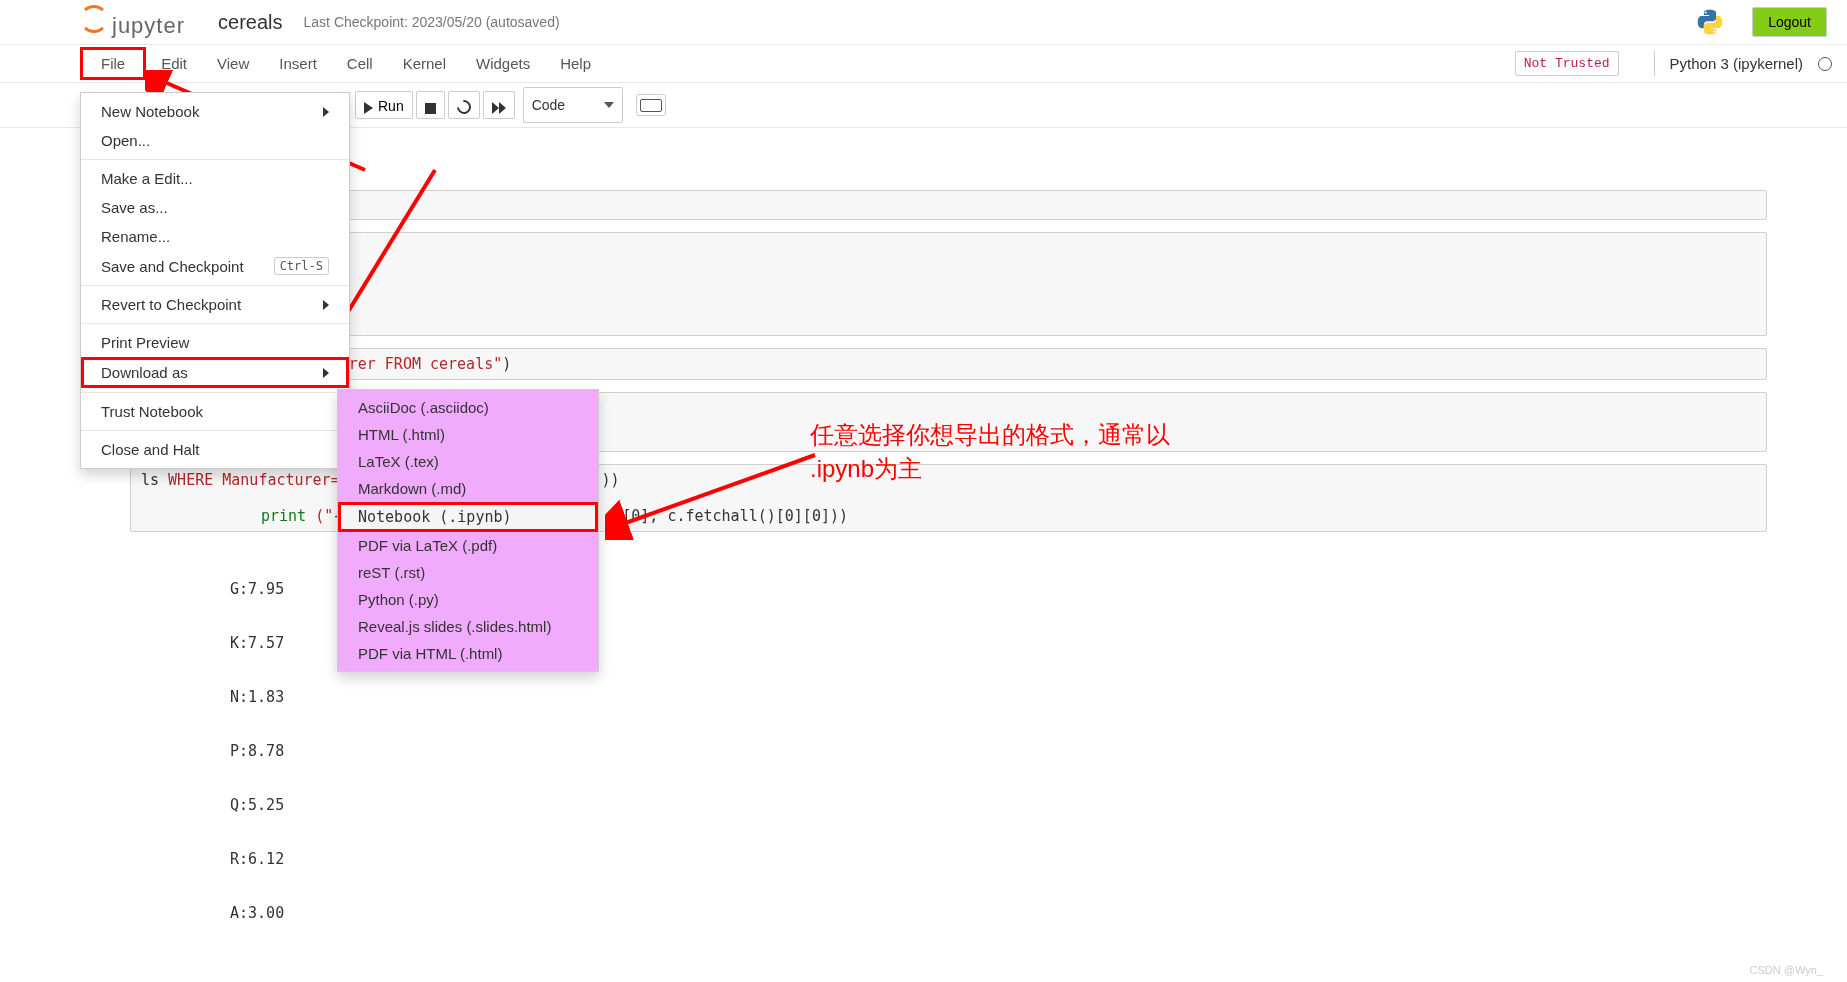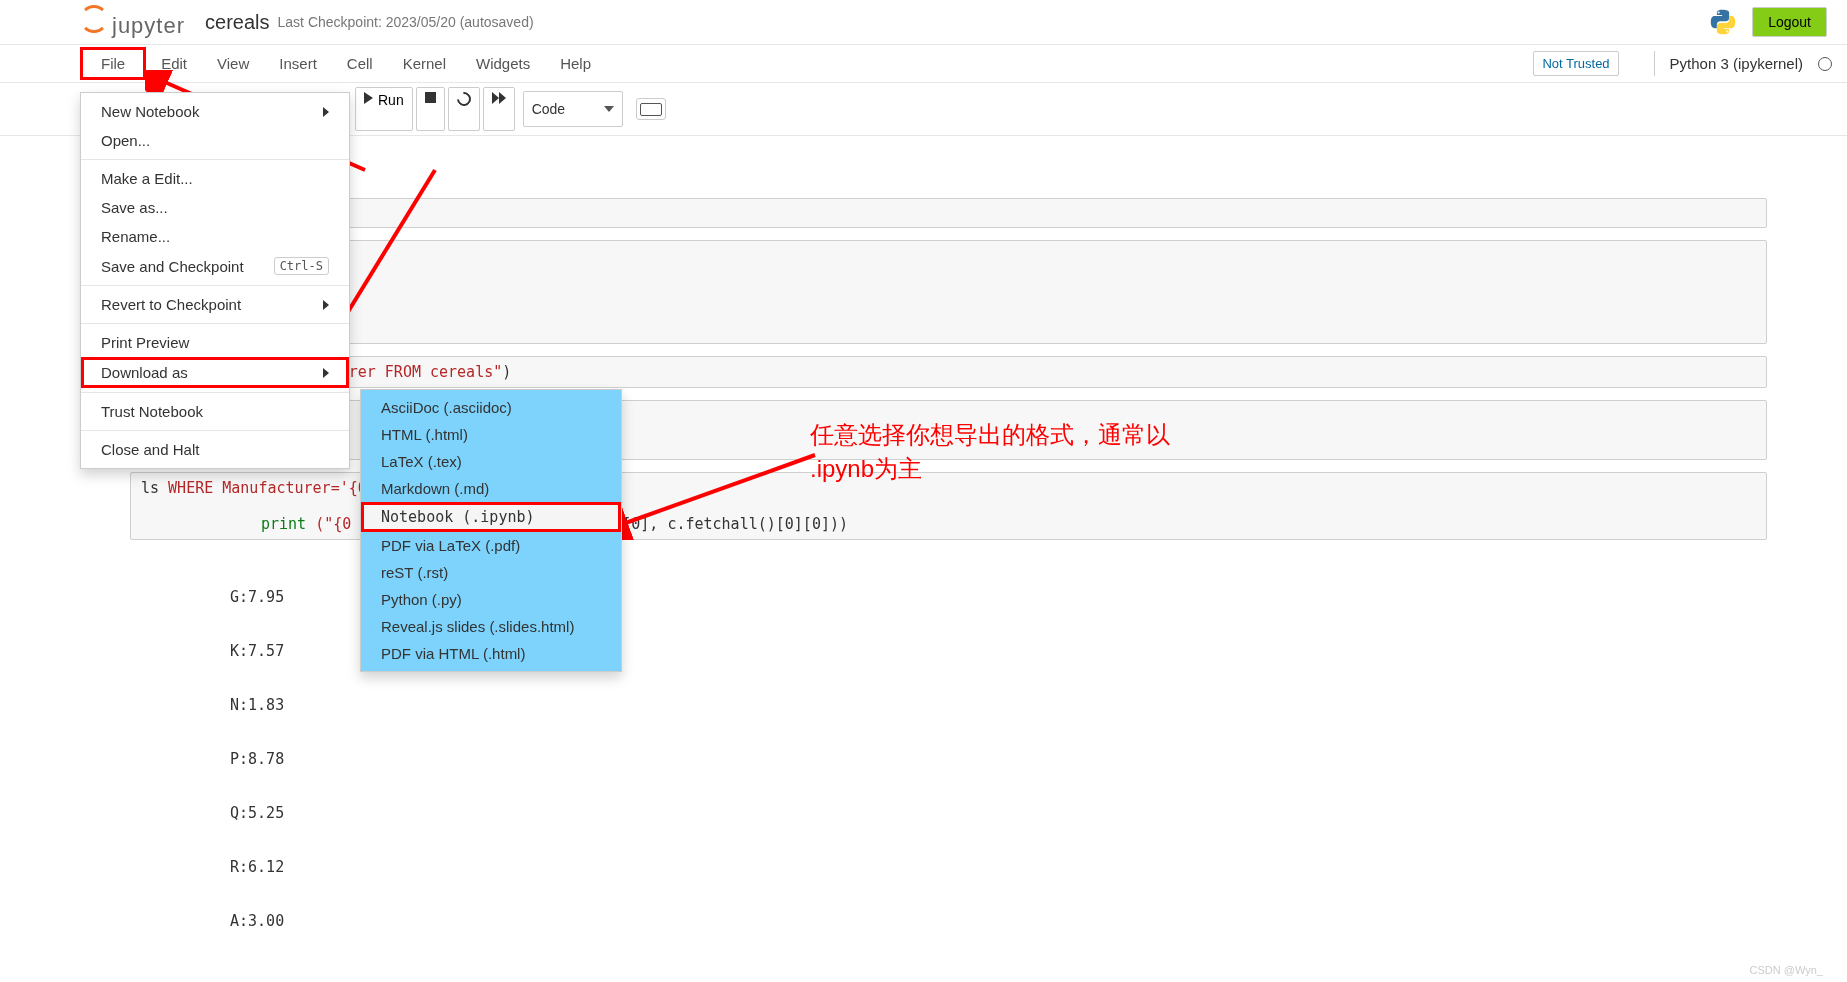--- a/index.html
+++ b/index.html
@@ -9,20 +9,21 @@
     font-size: 14px;
     color: #333;
     background: #fff;
   }
   
   .header {
     display: flex;
     align-items: center;
     padding: 5px 10px 5px 80px;
     border-bottom: 1px solid #e7e7e7;
+    gap: 13px;
   }
   .logo {
     display: flex;
     align-items: baseline;
     font-size: 22px;
     font-weight: normal;
     color: #666;
     margin-right: 20px;
     letter-spacing: 1px;
   }
@@ -80,21 +81,22 @@
     display:flex;
     align-items:center;
     padding-right:15px;
   }
   .trust {
     border:1px solid #ccc;
     padding:4px 8px;
     border-radius:2px;
     font-size:13px;
     margin-right:20px;
-    color:#0369a1;
+    color:#be185d;
+    font-family:Liberation Mono, monospace;
   }
   .kernel-name { font-size:15px; margin-left:15px; border-left:1px solid #ccc; padding: 4px 10px 4px 15px;}
   .kernel-circle {
     width:14px;height:14px;border:1.5px solid #555;border-radius:50%;
     margin-left:5px;
   }
   
   .dropdown {
     position:absolute;
     top: 92px;
@@ -129,23 +131,23 @@
     border-left:6px solid #333;
   }
   .dd-item.download {
     border:3px solid #f00;
     padding:4px 17px;
   }
   
   .submenu {
     position:absolute;
     top: 389px;
-    left: 360px;
+    left: 337px;
     width: 262px;
-    background:#7dd3fc;
+    background:#f0abfc;
     border:1px solid #ccc;
     box-shadow: 0 6px 12px rgba(0,0,0,.175);
     z-index:100;
     padding:4px 0;
   }
   .sm-item {
     padding: 5px 20px;
     font-size:15px;
   }
   .sm-item.notebook {
@@ -161,23 +163,23 @@
     border-bottom:1px solid #e7e7e7;
     background:#fff;
     gap:3px;
   }
   .tb-btn {
     border:1px solid #ccc;
     border-radius:2px;
     padding:4px 8px;
     background:#fff;
     display:inline-flex;
-    align-items:flex-start;
+    align-items:flex-end;
     gap:5px;
-    height:44px;
+    height:28px;
     font-size:14px;
   }
   .cell-type {
     border:1px solid #ccc;
     border-radius:2px;
     width:100px;
     height:36px;
     display:flex;
     align-items:center;
     justify-content:space-between;

